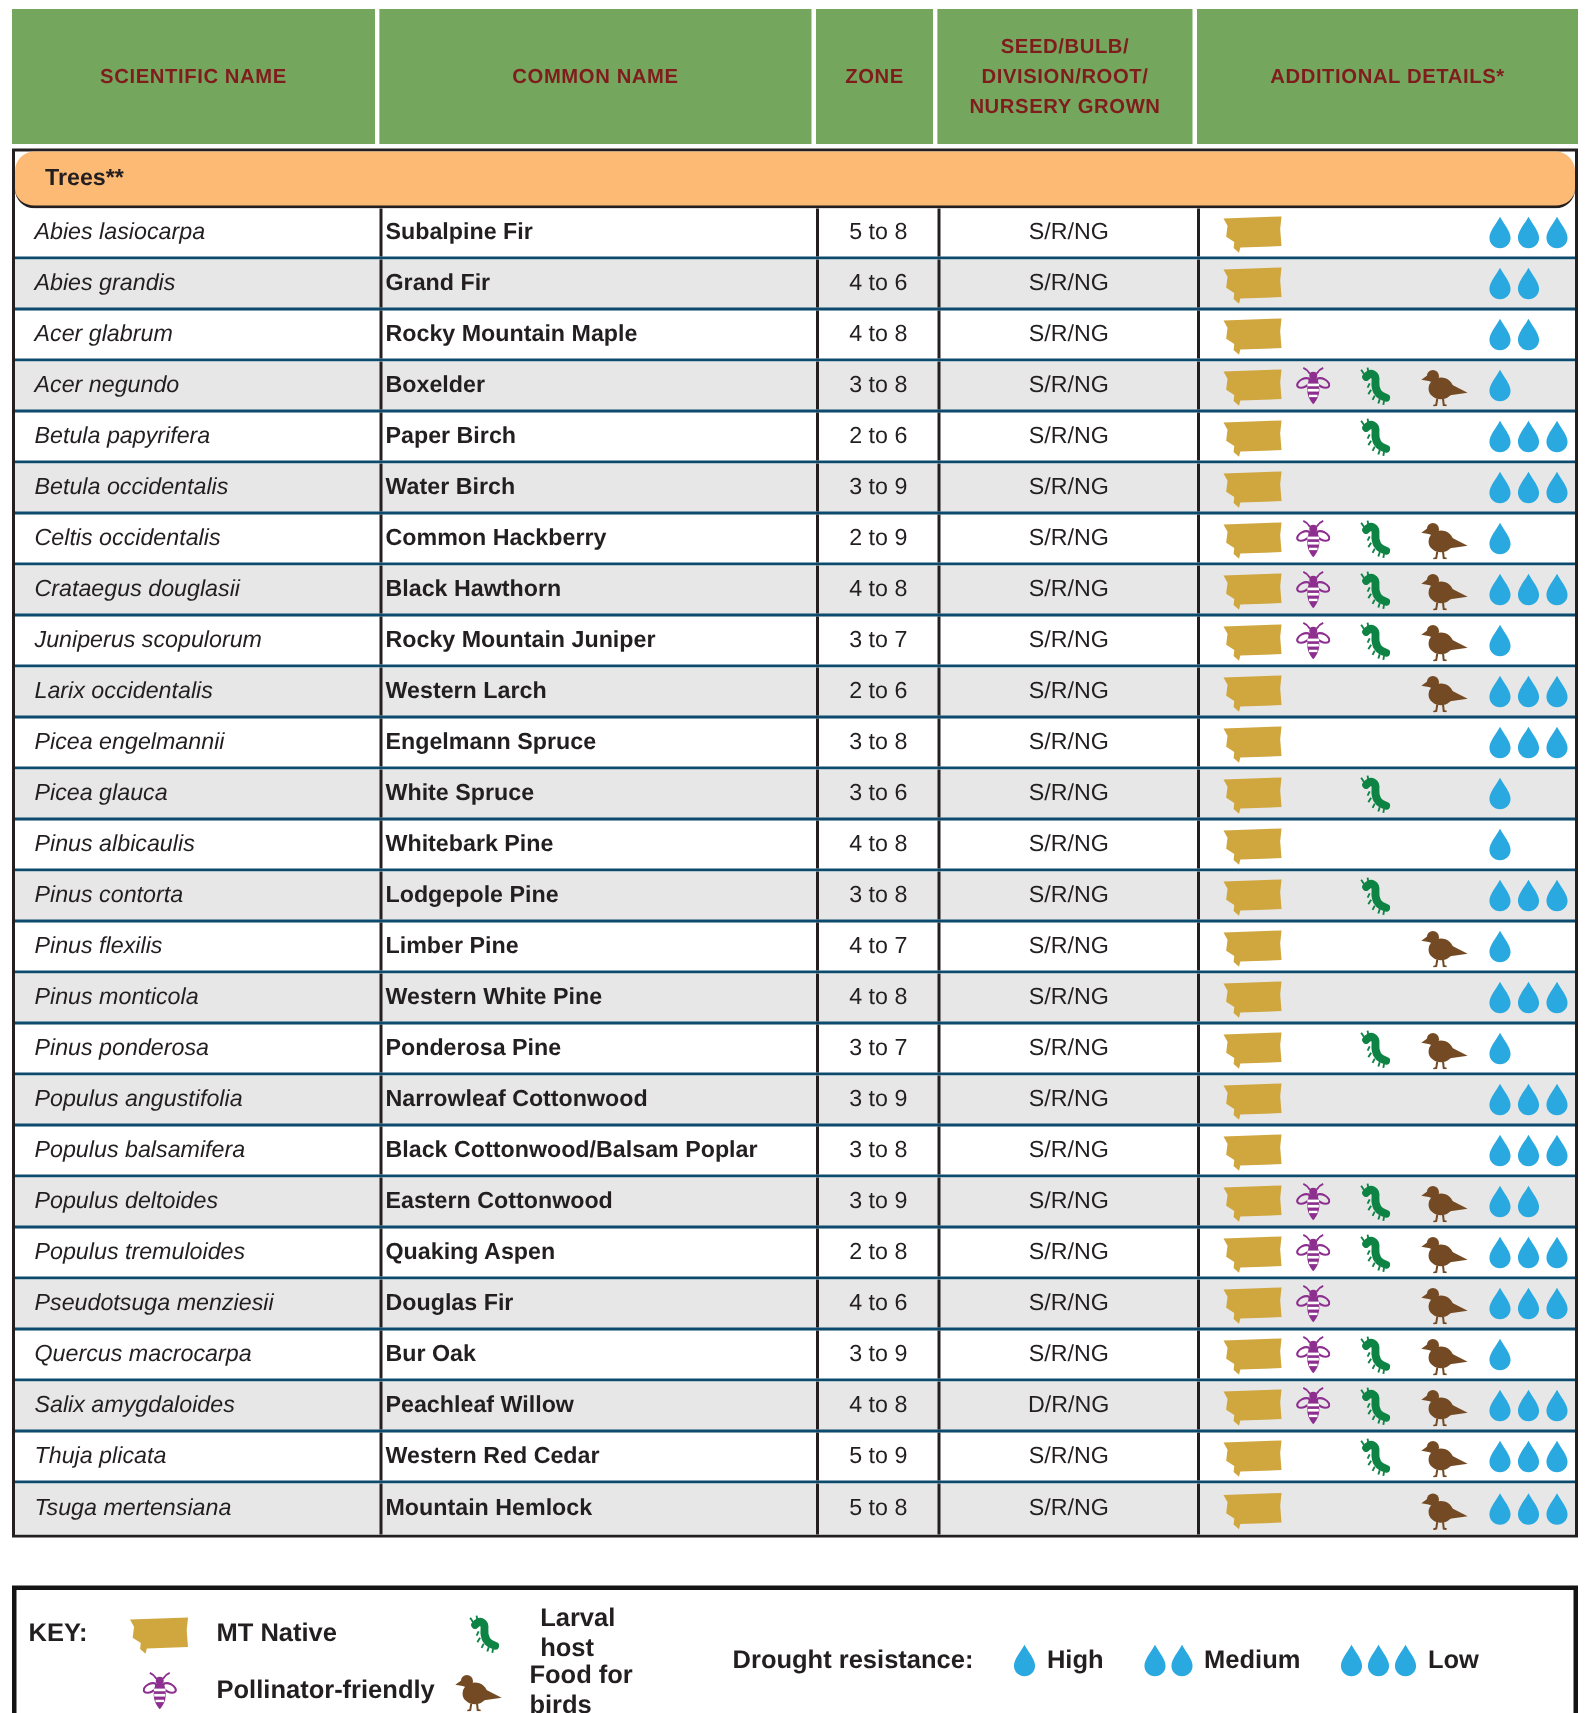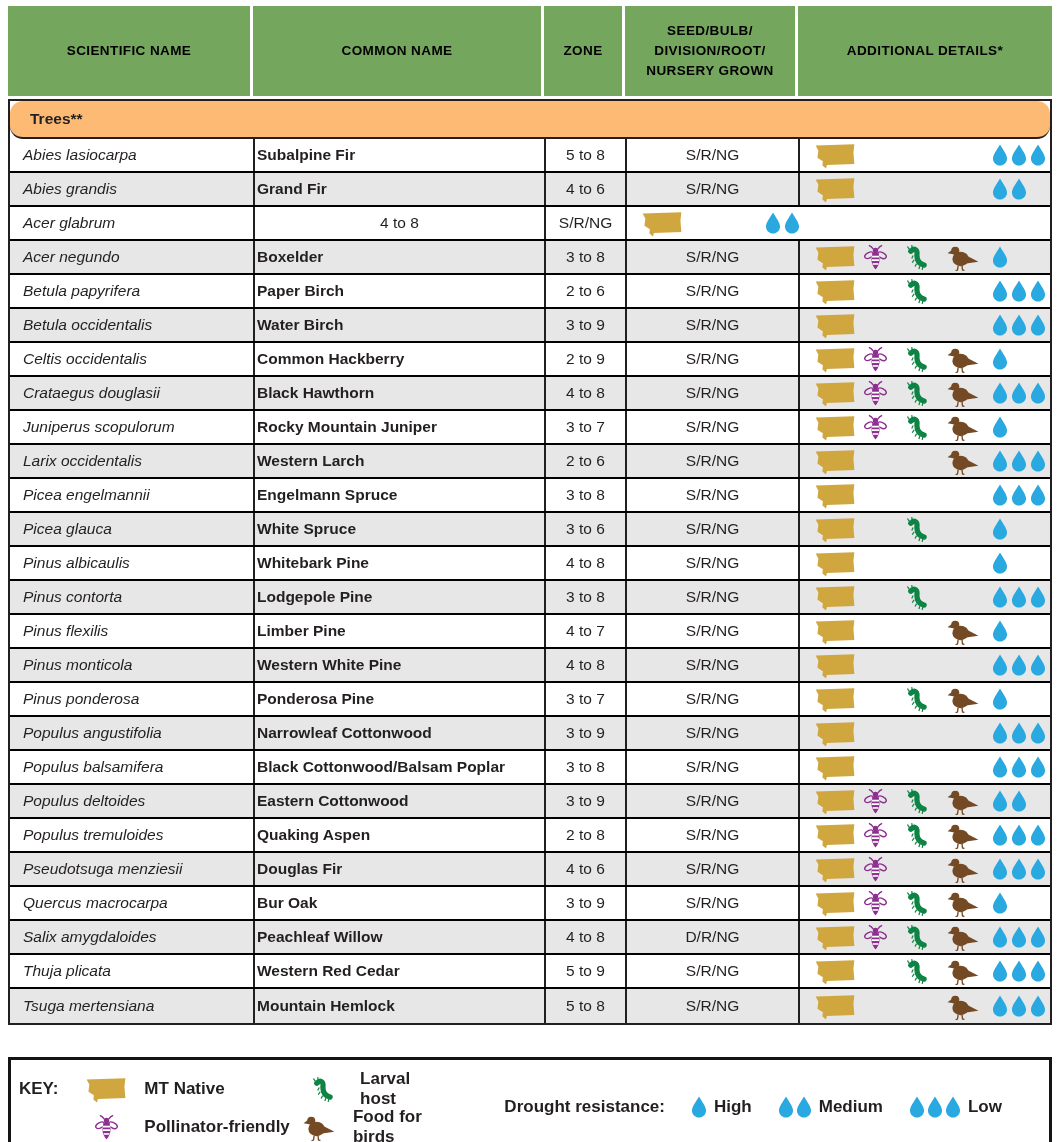--- a/index.html
+++ b/index.html
@@ -7,35 +7,35 @@
     width:1060px; height:1142px; background:#ffffff; overflow:hidden;
     font-family:"Liberation Sans", sans-serif; color:#231f20;
   }
   .page { padding:6px 8px 0 8px; }
 
   .grid-cols { display:grid; grid-template-columns:245px 291px 81px 173px 254px; }
 
   
   .thead { height:90px; margin-bottom:3px; }
   .hcell {
-    background:#75a65e; color:#000000; font-weight:bold; font-size:13.5px;
+    background:#75a65e; color:#7f1d1d; font-weight:bold; font-size:13.5px;
     letter-spacing:.4px; display:flex; align-items:center; justify-content:center;
     text-align:center; white-space:pre-line; line-height:1.5; box-sizing:border-box;
   }
   .hcell:not(:last-child){ border-right:3px solid #fff; }
 
   
   .tbody { border:2px solid #231f20; }
   .section-row {
     background:#fdba74; height:38px; display:flex; align-items:center;
     padding-left:20px; font-weight:bold; font-size:15.5px;
     border-bottom:2px solid #231f20; box-sizing:border-box;border-radius:13px;
   }
   .trow { height:34px; box-sizing:border-box; }
-  .rows .trow:not(:last-child){ border-bottom:2px solid #000000; }
+  .rows .trow:not(:last-child){ border-bottom:2px solid #0c4a6e; }
   .rows .trow:nth-child(even){ background:#e7e7e7; }
   .cell { display:flex; align-items:center; font-size:15.5px; box-sizing:border-box; overflow:hidden; }
   .cell:not(:last-child){ border-right:2px solid #231f20; }
   .sci { font-style:italic; padding-left:13px; }
   .com { padding-left:2px;font-weight:bold; }
   .zone, .seed { justify-content:center;text-align:right; }
   .details { padding-left:12px; }
 
   .slot { display:flex; align-items:center; }
   .slot-mt  { width:52px; }
@@ -56,21 +56,21 @@
     margin-top:32px; border:3px solid #141414; height:88px;
     display:flex; align-items:stretch; box-sizing:content-box;
   }
   .key-inner { display:flex; align-items:flex-start; padding:14px 0 0 8px; width:100%; }
   .key-label { font-weight:bold; font-size:17px; margin-top:5px; }
   .legend-col { display:flex; flex-direction:column; gap:8px; margin-left:24px; width:216px; }
   .legend-col.col2 { margin-left:0; width:152px;justify-content:center; }
   .legend-item { display:flex; align-items:center; gap:14px; font-weight:bold; font-size:17px; height:30px; }
   .legend-ic { width:48px; display:flex; justify-content:center; align-items:center; }
   .drought {
-    display:flex; align-items:center; margin-left:54px; margin-top:22px;
+    display:flex; align-items:center; margin-left:38px; margin-top:22px;
     gap:26px; font-weight:bold; font-size:17px;
   }
   .dlevel { display:flex; align-items:center; gap:7px; }
   .dl-drops { display:flex; gap:2px; }
   .hidden-defs { position:absolute; width:0; height:0; overflow:hidden; }
 </style>
 </head>
 <body>
 
 <svg class="hidden-defs" aria-hidden="true">
@@ -208,20 +208,21 @@
                 </svg>
                 <svg class="ic ic-drop">
                   <use href="#i-drop"></use>
                 </svg>
               </span>
     </div>
   </div>
 
   <div class="trow grid-cols">
     <div class="cell sci">Acer glabrum</div>
+    <div class="cell com">Rocky Mountain Maple</div>
     <div class="cell zone">4 to 8</div>
     <div class="cell seed">S/R/NG</div>
     <div class="cell details">
       <span class="slot slot-mt">
                 <svg class="ic ic-mt">
                   <use href="#i-mt"></use>
                 </svg>
               </span>
       <span class="slot slot-bee">
                 <svg class="ic ic-bee" style="visibility: hidden;">

